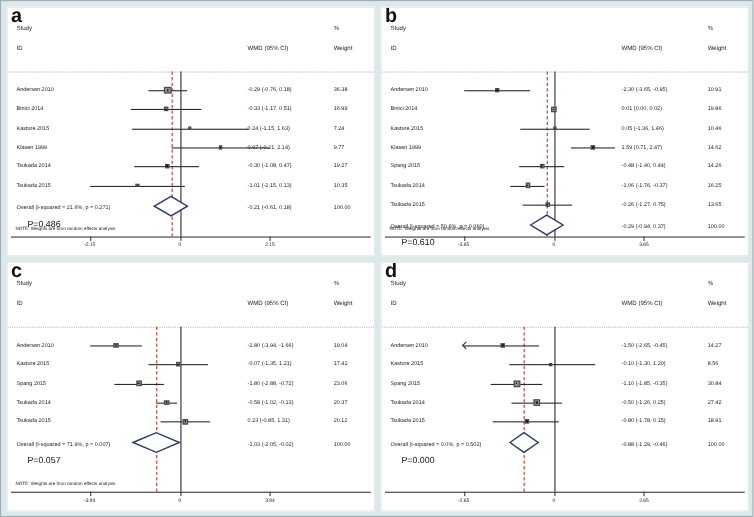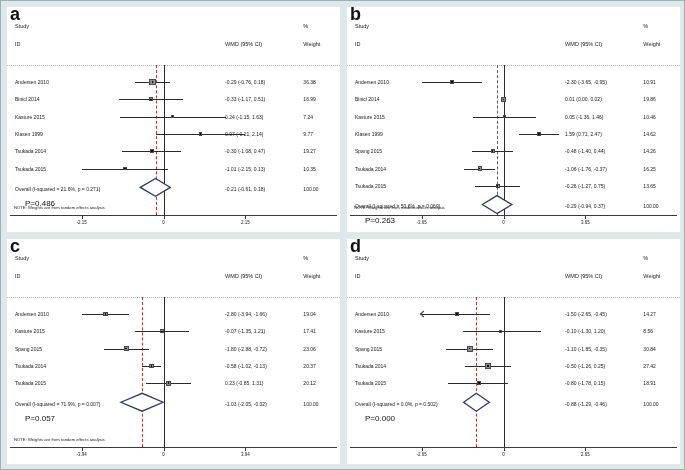--- a/index.html
+++ b/index.html
@@ -238,21 +238,21 @@
           <polygon points="406.6465753424657,199.3 450.4547945205479,190.3 494.93698630136987,199.3 450.4547945205479,208.3" vector-effect="non-scaling-stroke"></polygon>
         </svg>
         <div class="axisline"></div>
         <div class="tick" style="left: 22.4%;"></div>
         <div class="ticklb" style="left: 22.4%;">-3.65</div>
         <div class="tick" style="left: 47%;"></div>
         <div class="ticklb" style="left: 47%;">0</div>
         <div class="tick" style="left: 71.6%;"></div>
         <div class="ticklb" style="left: 71.6%;">3.65</div>
       </div>
-    <div class="ptext" style="top: 209.3px;">P=0.263</div>
+    <div class="ptext" style="top: 209.3px;">P=0.610</div>
     <div class="notetext">NOTE: Weights are from random effects analysis</div>
   </section>
 
   <section class="panel">
     <div class="letter">c</div>
     <div class="hstudy">Study</div>
     <div class="hpct">%</div>
     <div class="hid">ID</div>
     <div class="heff">WMD (95% CI)</div>
     <div class="hwt">Weight</div>

